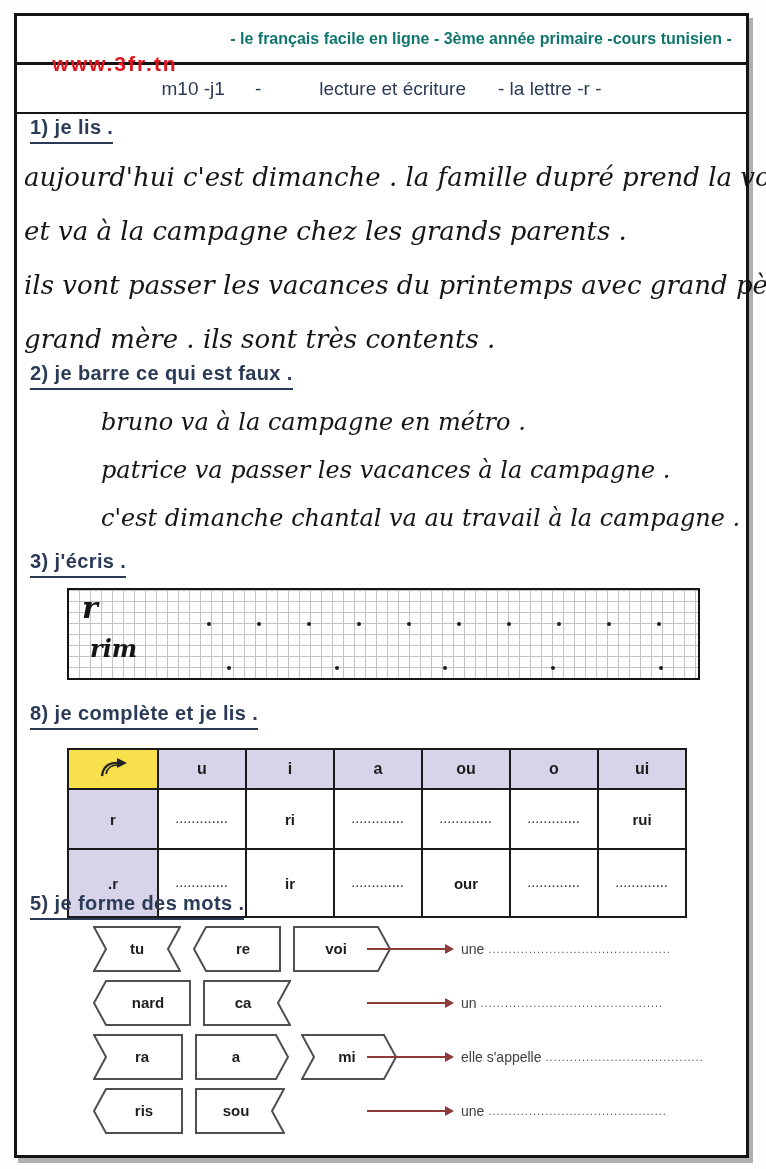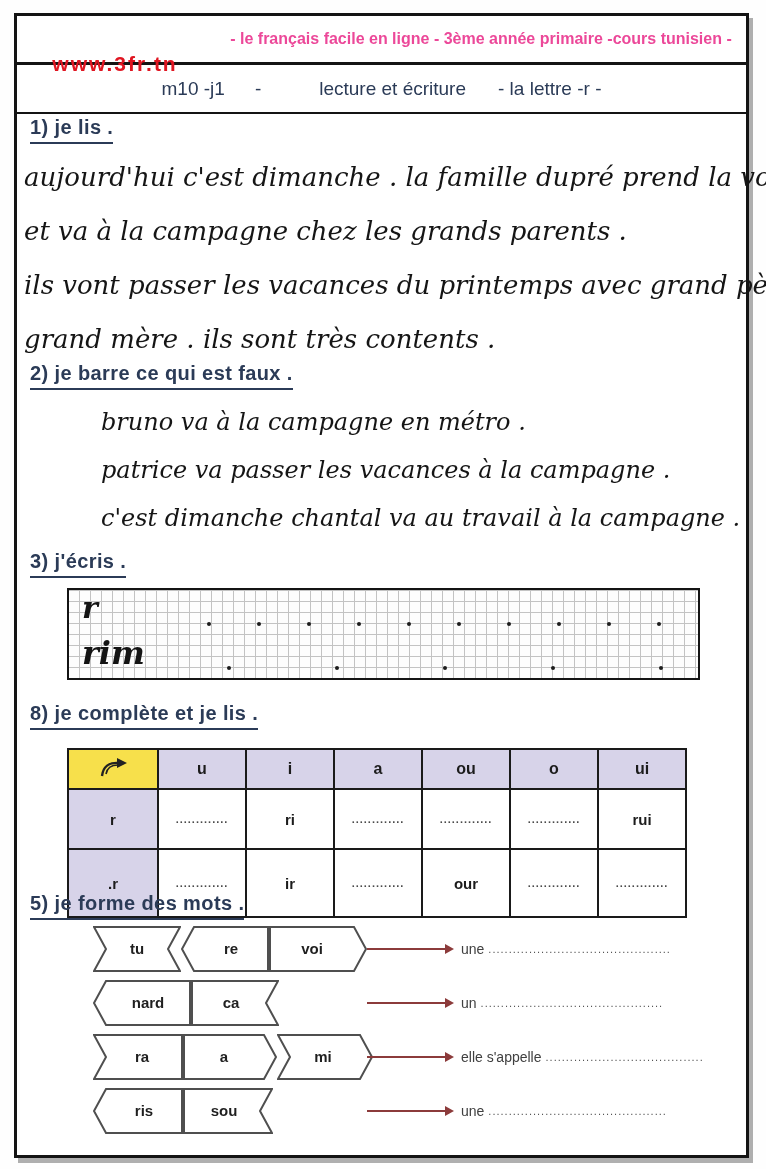--- a/index.html
+++ b/index.html
@@ -6,21 +6,21 @@
   #stage{position:relative;width:766px;height:1169px;background:#fefefe;overflow:hidden;
          font-family:"Liberation Sans",sans-serif;}
   .page{position:absolute;left:14px;top:13px;width:729px;height:1139px;background:#ffffff;
         border:3px solid #141414;box-shadow:4px 5px 0 rgba(110,110,110,.55);}
   
   .hdr-row1{height:46px;display:flex;align-items:stretch;border-bottom:3px solid #141414;}
   .site-cell{width:196px;display:flex;align-items:center;justify-content:center;
              border-right:3px solid #141414;margin-top:48px;}
   .site-text{color:#e01521;font-weight:bold;font-size:21px;letter-spacing:2px;}
   .tag-cell{flex:1;display:flex;align-items:center;justify-content:center;}
-  .tag-text{color:#ec4899;font-weight:bold;font-size:16px;white-space:nowrap;}
+  .tag-text{color:#0f766e;font-weight:bold;font-size:16px;white-space:nowrap;}
   .hdr-row2{height:47px;display:flex;align-items:center;justify-content:center;
             border-bottom:2px solid #141414;color:#2b3b57;font-weight:normal;font-size:19px;}
   .hdr-row2 .seg-code{margin-right:30px;}
   .hdr-row2 .seg-sep{margin-right:58px;}
   .hdr-row2 .seg-subject{margin-right:32px;}
   
   .content{position:absolute;left:0;right:0;top:98px;bottom:0;padding-left:40px;}
   .sec-title{position:absolute;color:#2b3b57;font-weight:bold;font-size:20px;
              letter-spacing:.4px;border-bottom:2.5px solid #2b3b57;padding-bottom:3px;
              display:inline-block;white-space:nowrap;}
@@ -46,21 +46,21 @@
   #table4 .hdr-cell{background:#d7d3e9;height:36px;font-size:16px;width:84px;}
   #table4 .corner-cell{background:#f7e04b;width:86px;}
   #table4 .label-cell{background:#d7d3e9;font-size:15px;}
   #table4 .data-cell{background:#ffffff;font-size:15px;}
   #table4 .dots-cell{color:#4a4a4a;font-size:11px;letter-spacing:1px;font-weight:bold;}
   #table4 tr.data-row-1 td{height:56px;}
   #table4 tr.data-row-2 td{height:64px;}
   
   #s5-rows{position:absolute;top:812px;left:0;right:0;}
   .word-row{position:relative;height:46px;margin-bottom:8px;padding-left:76px;}
-  .word-row .pieces{display:flex;align-items:center;height:46px;}
+  .word-row .pieces{display:flex;gap:12px;align-items:center;height:46px;}
   .answer-group{position:absolute;left:350px;top:50%;transform:translateY(-50%);
                 display:flex;align-items:center;white-space:nowrap;}
   .arrow-line{display:inline-block;width:78px;height:0;border-top:2px solid #8c3b3b;}
   .arrow-head{display:inline-block;width:0;height:0;border-left:9px solid #8c3b3b;
               border-top:5px solid transparent;border-bottom:5px solid transparent;}
   .answer-label{margin-left:7px;color:#404040;font-size:14px;}
   .answer-dots{margin-left:4px;color:#555;font-size:11px;letter-spacing:1px;}
   svg text{font-family:"Liberation Sans",sans-serif;}
 </style>
 </head>
@@ -107,21 +107,21 @@
           <span class="grid-dot" style="left: 138px; top: 32px;"></span>
           <span class="grid-dot" style="left: 188px; top: 32px;"></span>
           <span class="grid-dot" style="left: 238px; top: 32px;"></span>
           <span class="grid-dot" style="left: 288px; top: 32px;"></span>
           <span class="grid-dot" style="left: 338px; top: 32px;"></span>
           <span class="grid-dot" style="left: 388px; top: 32px;"></span>
           <span class="grid-dot" style="left: 438px; top: 32px;"></span>
           <span class="grid-dot" style="left: 488px; top: 32px;"></span>
           <span class="grid-dot" style="left: 538px; top: 32px;"></span>
           <span class="grid-dot" style="left: 588px; top: 32px;"></span>
-          <span class="grid-letter" style="left: 13px; top: 44px; font-size: 32px;">rim</span>
+          <span class="grid-letter" style="left: 21px; top: 44px; font-size: 24px;">rim</span>
           <span class="grid-dot" style="left: 158px; top: 76px;"></span>
           <span class="grid-dot" style="left: 266px; top: 76px;"></span>
           <span class="grid-dot" style="left: 374px; top: 76px;"></span>
           <span class="grid-dot" style="left: 482px; top: 76px;"></span>
           <span class="grid-dot" style="left: 590px; top: 76px;"></span>
         </div>
 
       <div class="sec-title" style="top:588px;left:13px;">8) je complète et je lis .</div>
       <table id="table4">
           <tbody>

